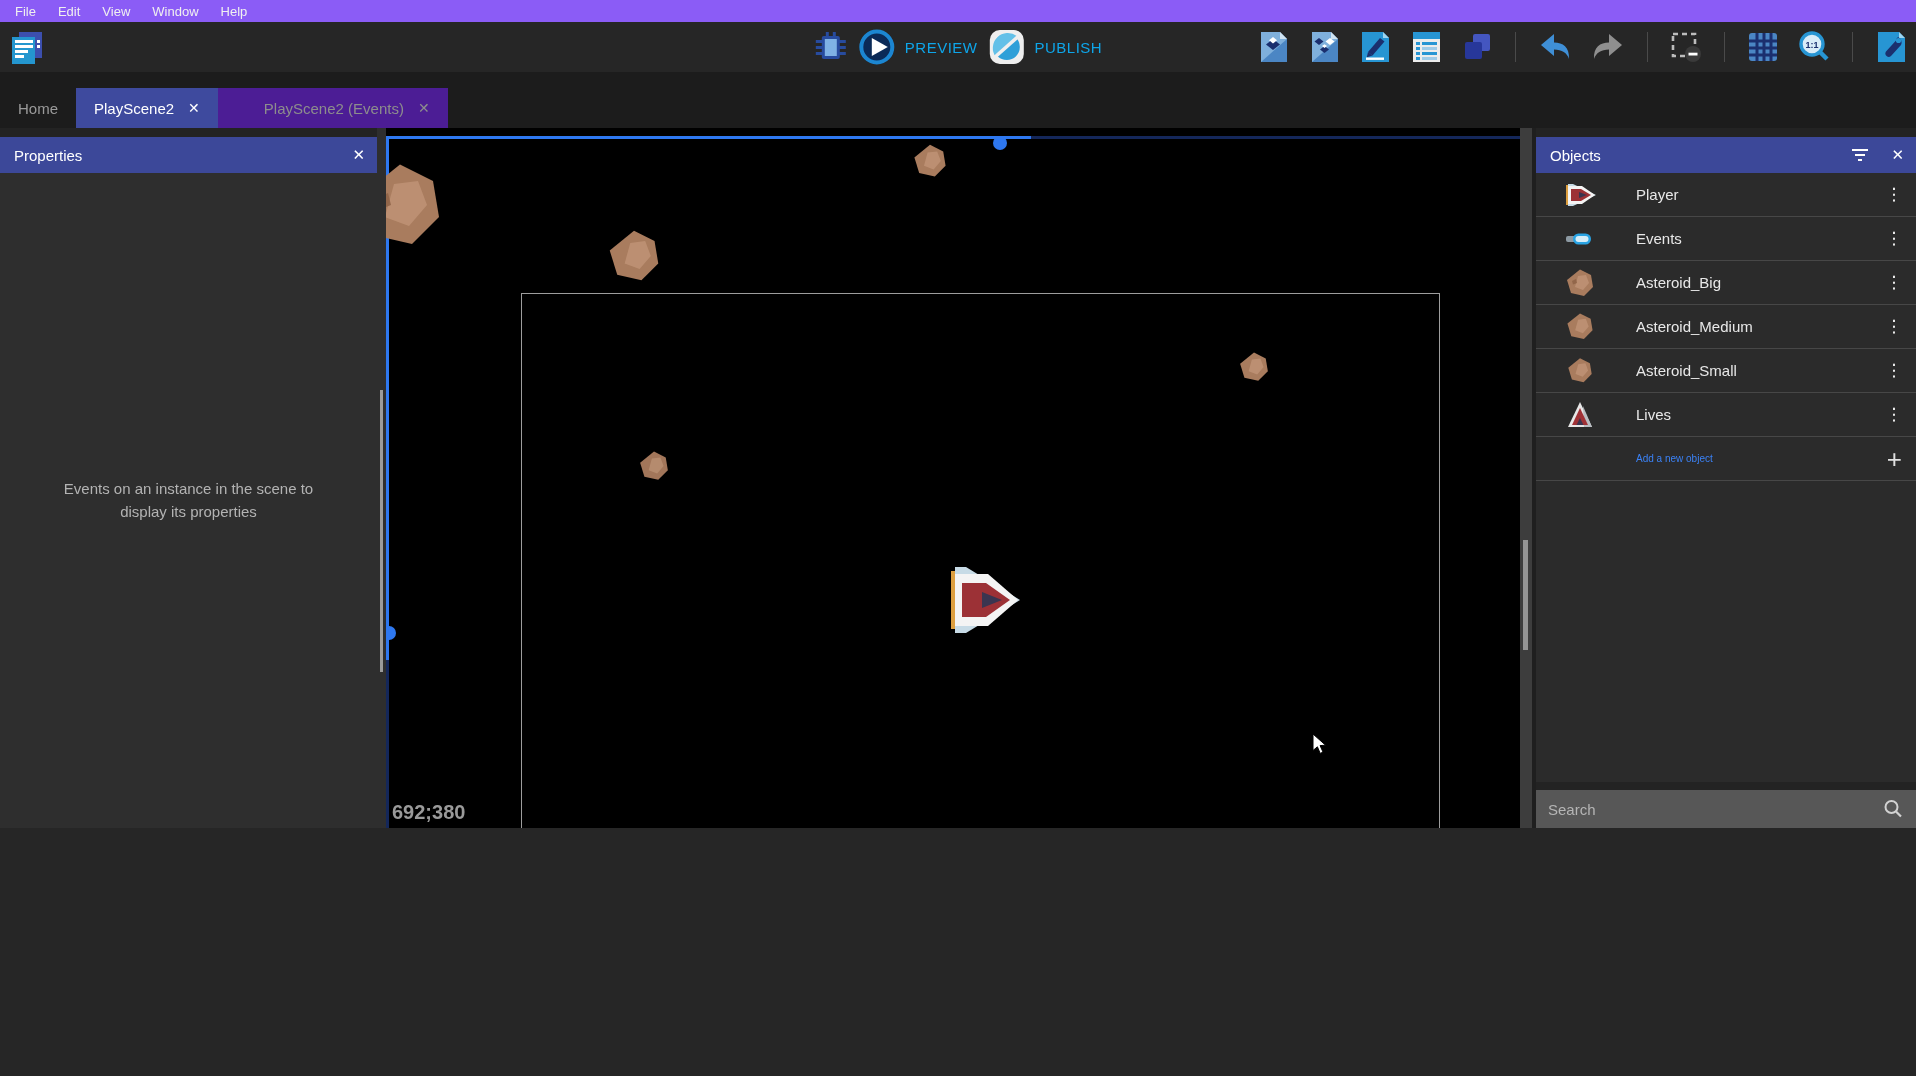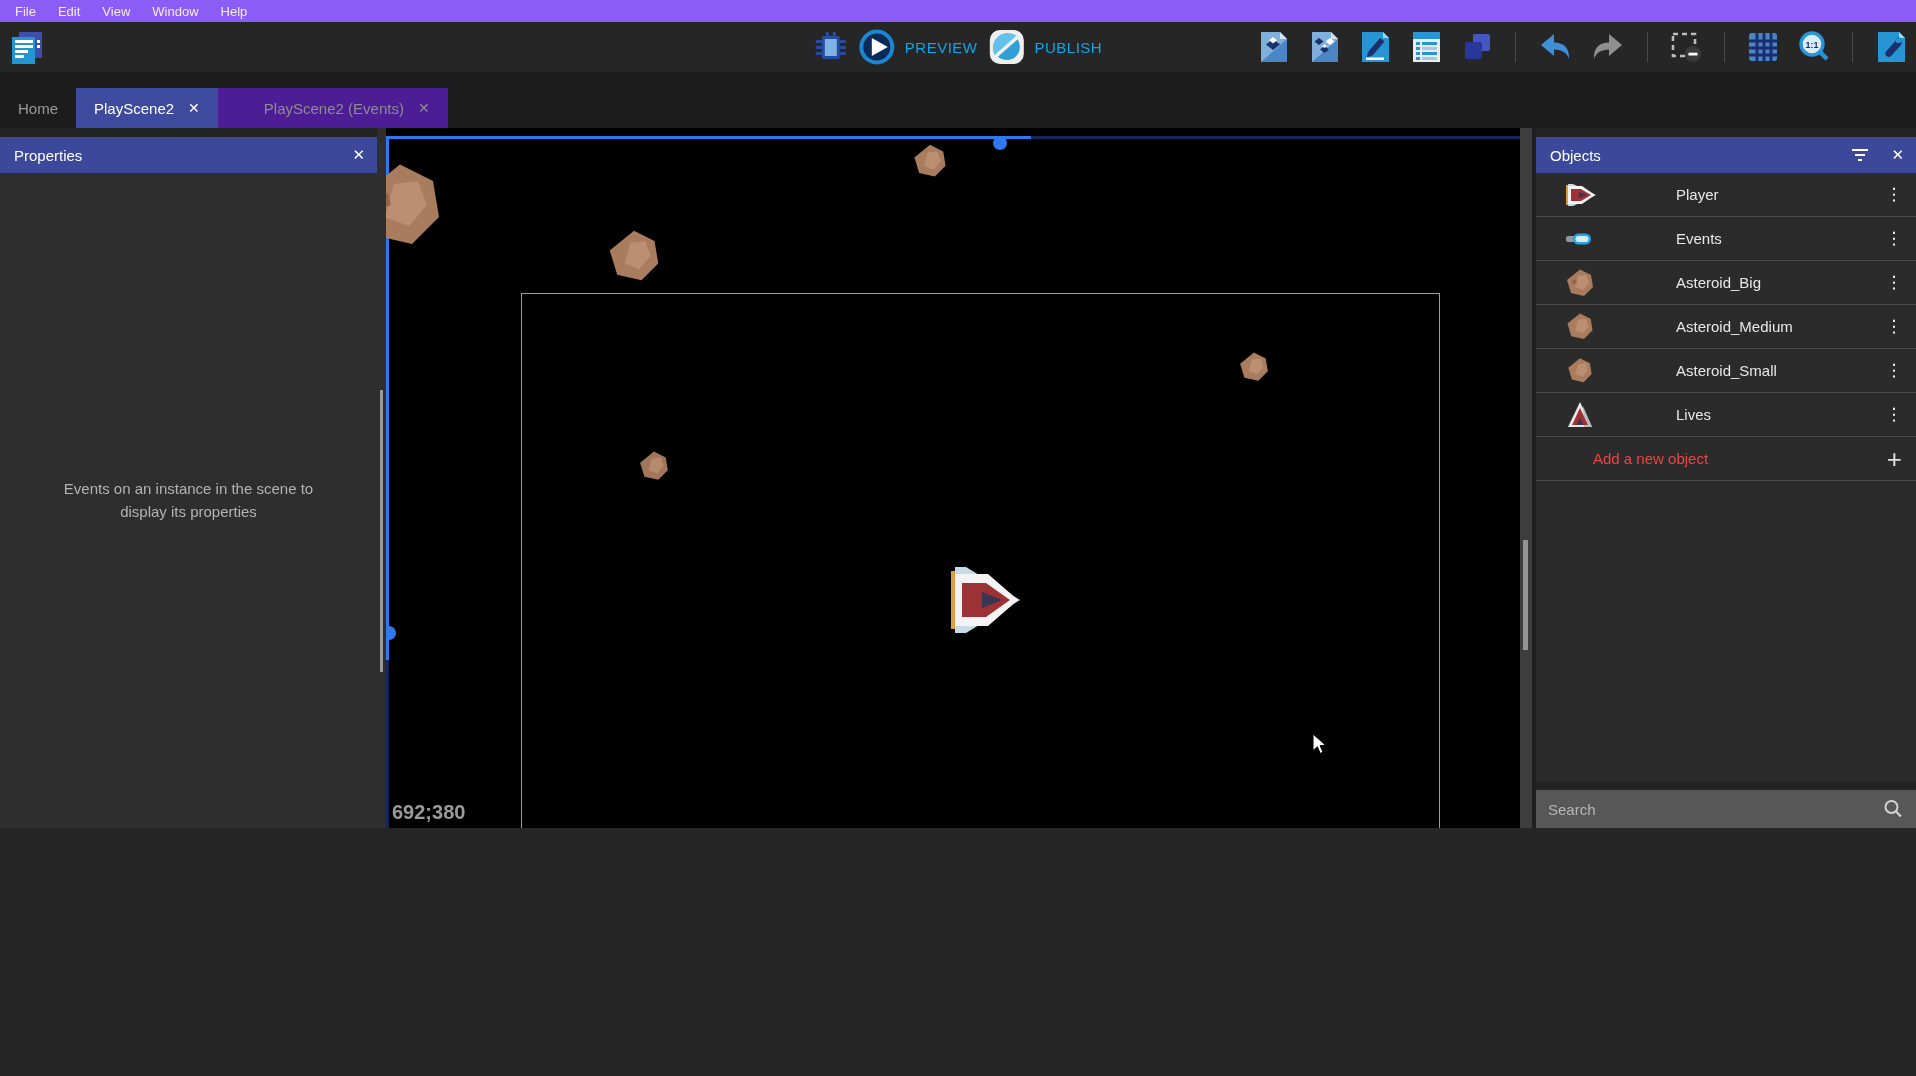--- a/index.html
+++ b/index.html
@@ -61,26 +61,26 @@
   .canvas-scrollbar { position:absolute; right:0; top:0; bottom:0; width:12px; background:#3d3d3d; }
   .canvas-scrollbar .thumb { position:absolute; left:3px; top:412px; width:5px; height:110px; background:#949494; }
   .instance { position:absolute; cursor:pointer; }
   .cursor { position:absolute; left:925px; top:605px; }
 
   
   .objects-panel { width:384px; background:#2b2b2b; border-left:4px solid #1f1f1f; display:flex; flex-direction:column; }
   .filter-icon { position:absolute; right:48px; display:flex; flex-direction:column; align-items:center; gap:3px; background:none; border:none; cursor:pointer; }
   .filter-icon i { display:block; height:2px; background:#fff; }
   .filter-icon i:nth-child(1){width:16px;} .filter-icon i:nth-child(2){width:10px;} .filter-icon i:nth-child(3){width:4px;}
-  .object-row { height:44px; display:flex; align-items:center; border-bottom:1px solid #474747; padding:0 10px 0 24px; cursor:pointer; background:#2b2b2b;gap:40px; }
+  .object-row { height:44px; display:flex; align-items:center; border-bottom:1px solid #474747; padding:0 10px 0 24px; cursor:pointer; background:#2b2b2b; }
   .object-thumb { width:40px; display:flex; justify-content:center; }
   .object-name { margin-left:36px; font-size:15px; color:#e8e8e8; flex:1; }
   .kebab { color:#ffffff; font-size:17px; letter-spacing:0; background:none; border:none; cursor:pointer; width:24px; }
   .add-row { height:44px; display:flex; align-items:center; border-bottom:1px solid #474747; padding:0 14px 0 24px; cursor:pointer; }
-  .add-label { margin-left:33px; font-size:15px; color:#ef4444; flex:1; }
+  .add-label { margin-left:76px; font-size:10px; color:#3b82f6; flex:1; }
   .plus { color:#e0e0e0; font-size:26px; font-weight:300; background:none; border:none; cursor:pointer; line-height:1; }
   .objects-filler { flex:1; background:#2b2b2b; }
   .search-gap { height:8px; background:#232323; }
   .search-row { height:38px; background:#575757; display:flex; align-items:center; padding:0 12px; }
   .search-input { flex:1; background:transparent; border:none; outline:none; color:#dcdcdc; font-size:15px; font-family:"Liberation Sans",sans-serif; }
   .search-input::placeholder { color:#b5b5b5; }
 </style>
 </head>
 <body>
 

